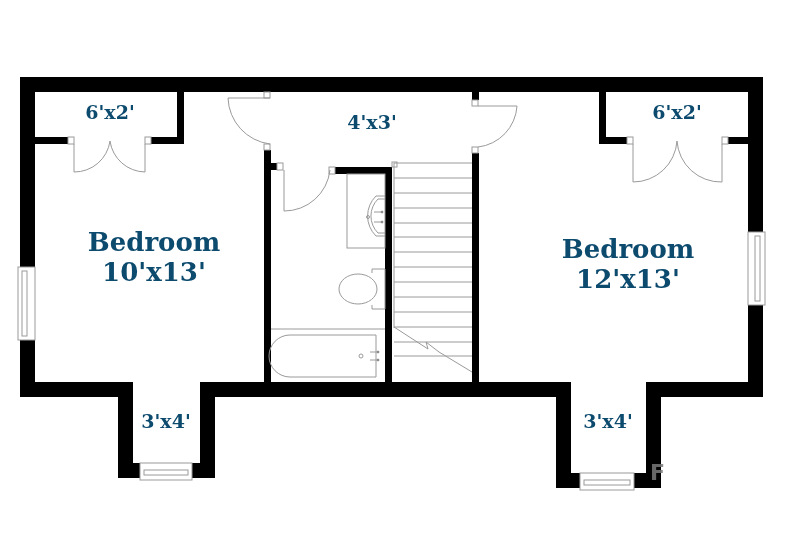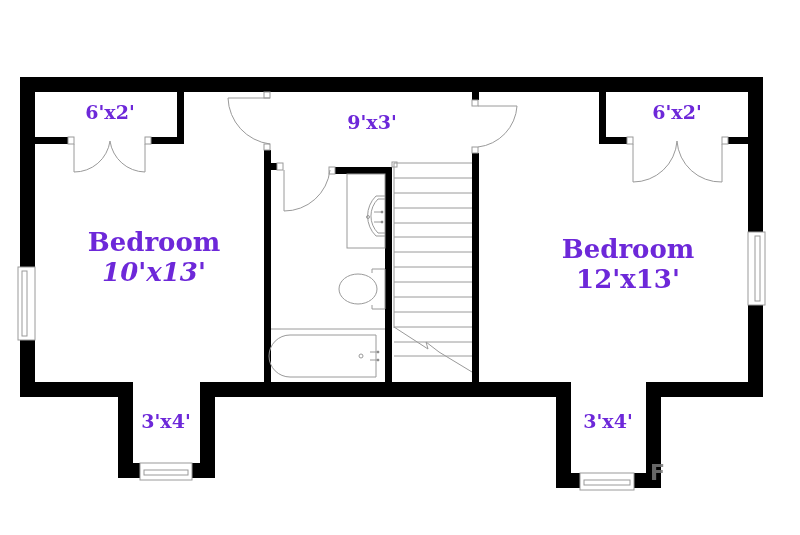--- a/index.html
+++ b/index.html
@@ -2,21 +2,21 @@
 <html><head>
 <meta charset="utf-8">
 <style>
   html, body { margin: 0; padding: 0; background: #ffffff; }
   body { width: 800px; height: 535px; position: relative; overflow: hidden; }
   #plan { position: absolute; left: 0; top: 0; width: 800px; height: 535px; }
   .label {
     position: absolute;
     font-family: "DejaVu Serif", serif;
     font-weight: bold;
-    color: #6d28d9;
+    color: #0c4a6e;
     text-align: center;
     line-height: 1.15;
     white-space: nowrap;
   }
   .lbl-closet { font-size: 19px; }
   .lbl-room { font-size: 26px; }
   .watermark {
     position: absolute;
     font-family: "DejaVu Sans", sans-serif;
     font-weight: bold;
@@ -176,27 +176,27 @@
     <line x1="394" y1="312" x2="472" y2="312"></line>
     <line x1="394" y1="327" x2="472" y2="327"></line>
     <line x1="394" y1="342" x2="472" y2="342"></line>
     <line x1="394" y1="356" x2="472" y2="356"></line>
     <path d="M394 327 L428 349 L426 342 L439 352 L472 372"></path>
   </g>
 </svg>
 
 <div class="label lbl-closet" style="left:78px; top:102px; width:64px;">6'x2'</div>
 
-<div class="label lbl-closet" style="left:336px; top:112px; width:72px;">9'x3'</div>
+<div class="label lbl-closet" style="left:336px; top:112px; width:72px;">4'x3'</div>
 
 <div class="label lbl-closet" style="left:645px; top:102px; width:64px;">6'x2'</div>
 
 <div style="position:absolute; left:84px; top:228px; width:140px;">
   <div class="label lbl-room" style="position:relative; width:140px;">Bedroom</div>
-  <div class="label lbl-room" style="position:relative; width:140px;font-style:italic;">10'x13'</div>
+  <div class="label lbl-room" style="position:relative; width:140px;">10'x13'</div>
 </div>
 
 <div style="position:absolute; left:558px; top:235px; width:140px;">
   <div class="label lbl-room" style="position:relative; width:140px;">Bedroom</div>
   <div class="label lbl-room" style="position:relative; width:140px;">12'x13'</div>
 </div>
 
 <div class="label lbl-closet" style="left:130px; top:411px; width:72px;">3'x4'</div>
 
 <div class="label lbl-closet" style="left:572px; top:411px; width:72px;">3'x4'</div>

